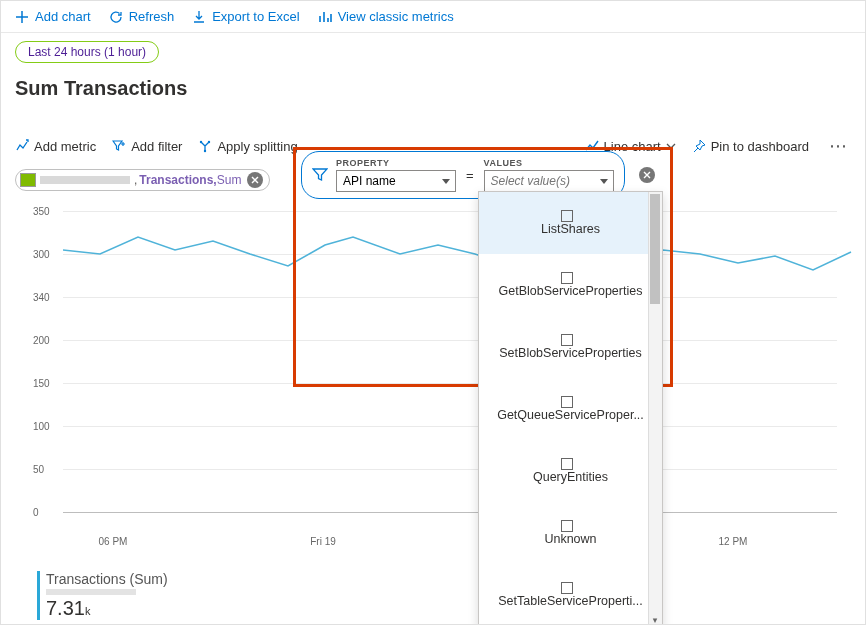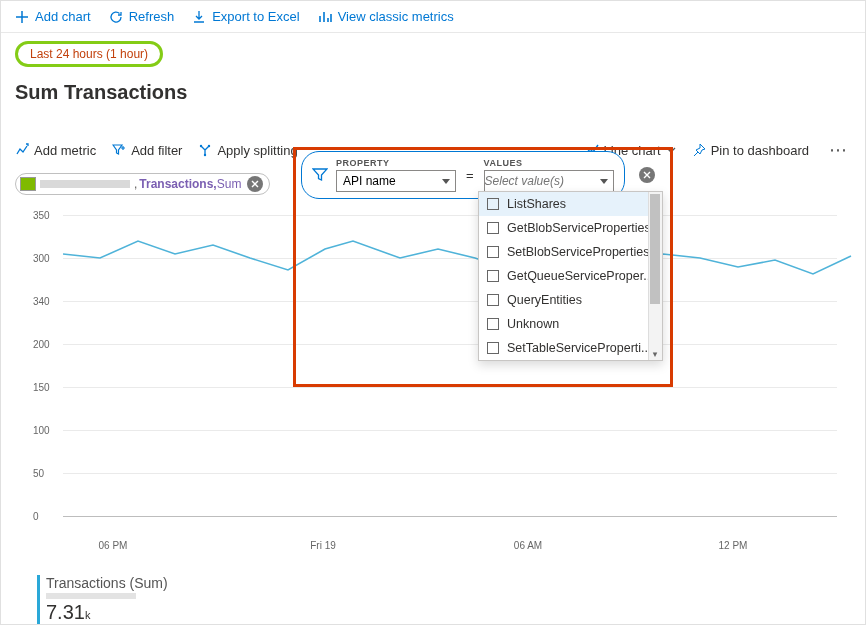--- a/index.html
+++ b/index.html
@@ -28,24 +28,24 @@
     gap: 6px;
     color: #0078d4;
     cursor: pointer;
   }
   .time-pill-row {
     padding: 8px 14px;
   }
   .time-pill {
     display: inline-flex;
     align-items: center;
-    border: 3px solid #84cc16;
+    border: 1px solid #84cc16;
     border-radius: 14px;
     padding: 3px 12px;
-    color: #c2410c;
+    color: #4c1d95;
     font-size: 12px;
     cursor: pointer;
   }
   .chart-area {
     padding: 0 14px 10px 14px;
   }
   .chart-title {
     font-size: 20px;
     font-weight: 600;
     margin: 6px 0 12px 0;
@@ -119,32 +119,32 @@
     appearance:none;position:relative;
   }
   .select-wrap { position:relative; }
   .select-wrap::after {
     content:"";position:absolute;right:6px;top:50%;width:0;height:0;
     border-left:4px solid transparent;border-right:4px solid transparent;border-top:5px solid #555;
     transform:translateY(-2px);
   }
   .eq { align-self:center;font-size:13px;color:#323130;padding:0 2px; }
   .values-input {
-    border:1px solid #8a8886;height:22px;font-size:12px;padding:2px 20px 2px 0;width:130px;
+    border:1px solid #8a8886;height:22px;font-size:12px;padding:2px 20px 2px 6px;width:130px;
     font-style:italic;color:#888;
   }
   .dropdown {
     position:absolute;left:477px;top:190px;width:185px;
     border:1px solid #c8c6c4;background:#fff;
     box-shadow:0 4px 10px rgba(0,0,0,0.15);
     z-index:20;
   }
   .dropdown .opt {
-    display:flex;align-items:center;padding:5px 8px;font-size:12.5px;cursor:pointer;
-    white-space:nowrap;overflow:hidden;text-overflow:ellipsis;
+    display:flex;align-items:center;padding:18px 8px;font-size:12.5px;cursor:pointer;
+    white-space:nowrap;overflow:hidden;text-overflow:ellipsis;flex-direction:column;
   }
   .dropdown .opt.hl { background:#e6f2fb; }
   .dropdown .cb { width:12px;height:12px;border:1px solid #666;margin-right:8px;flex:none; }
   .dropdown .scroll {
     position:absolute;right:0;top:0;bottom:0;width:14px;background:#f3f3f3;border-left:1px solid #ddd;
   }
   .dropdown .thumb { position:absolute;right:2px;top:2px;width:10px;height:110px;background:#c1c1c1; }
   .dropdown .arrow { position:absolute;right:2px;width:10px;height:10px;font-size:9px;color:#666;text-align:center; }
   .dropdown .arrow.bot { bottom:1px; }
   .red-box {

